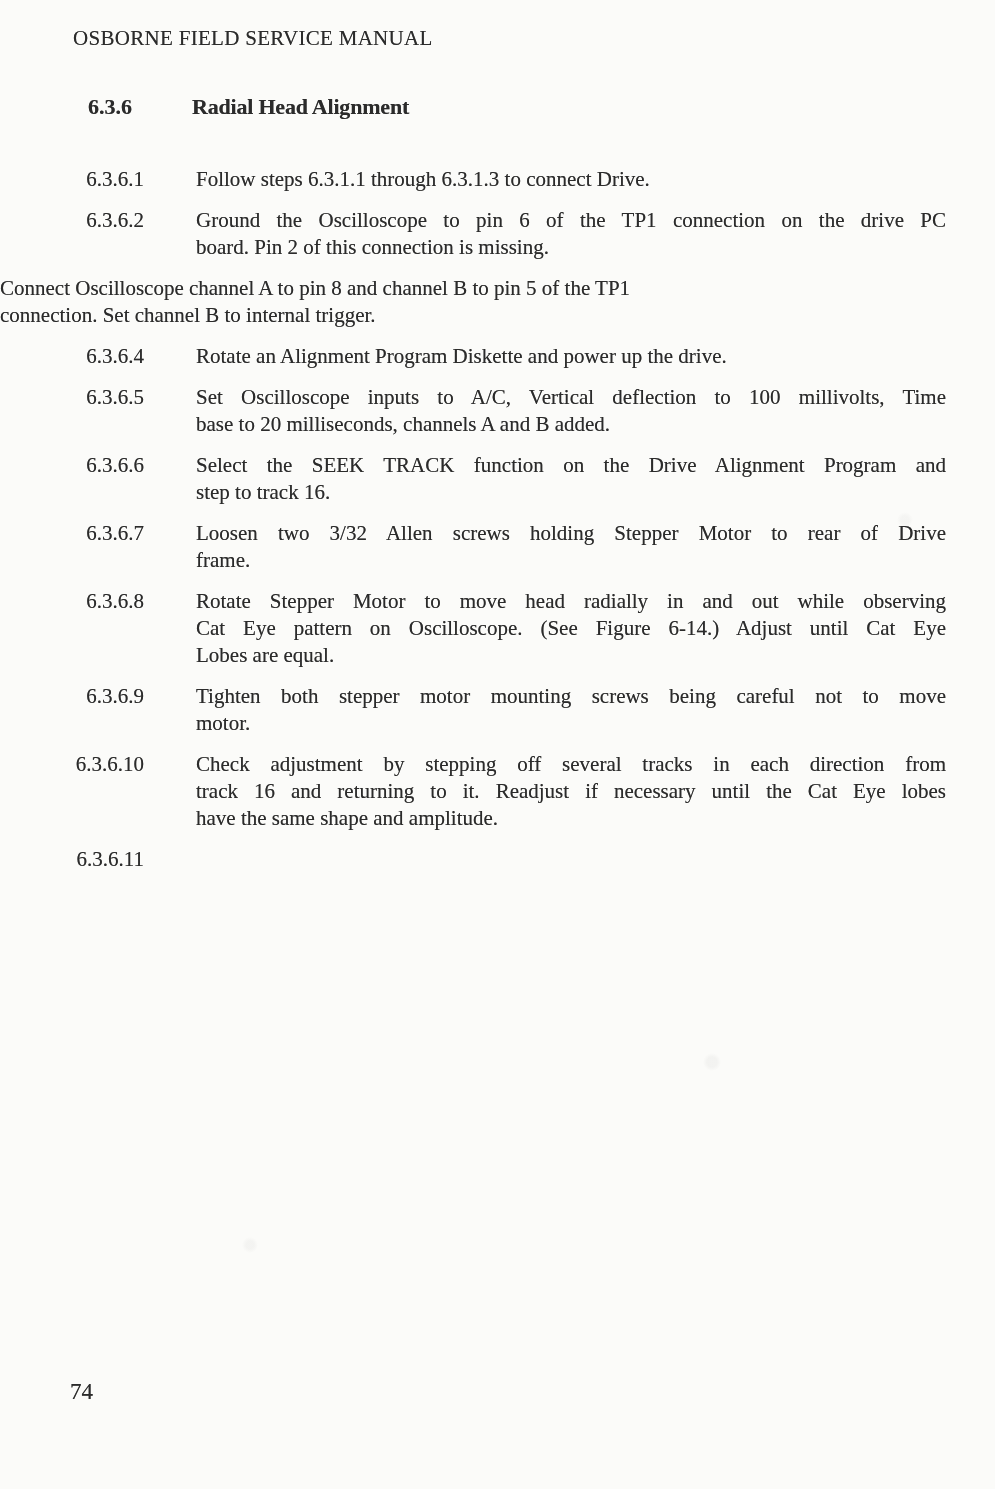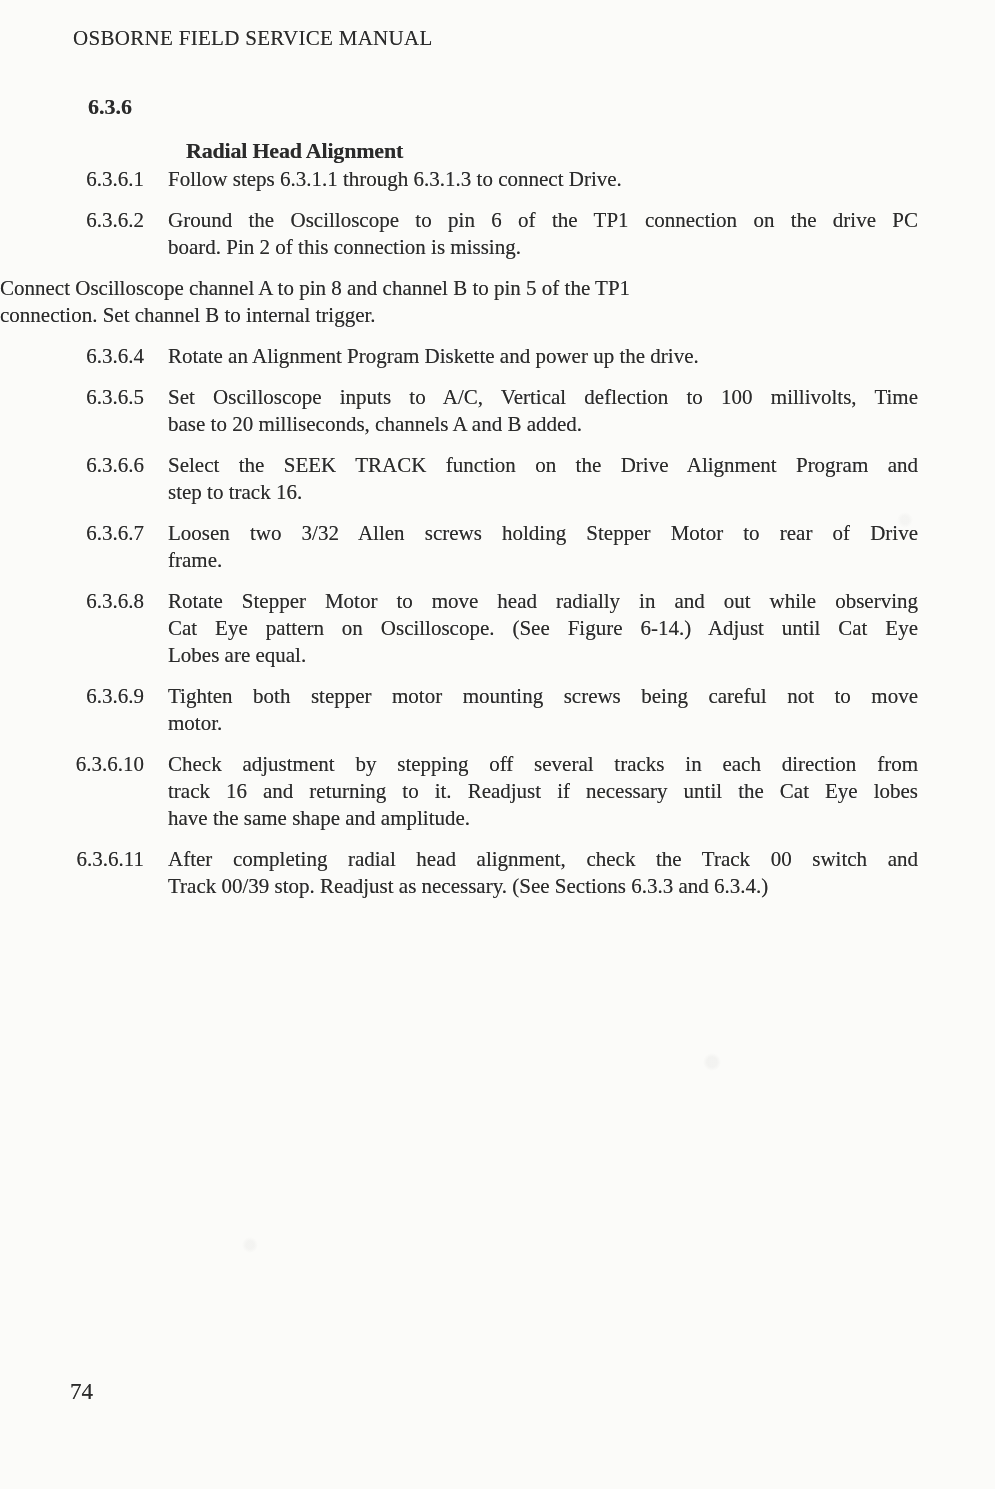--- a/index.html
+++ b/index.html
@@ -36,31 +36,31 @@
   .section-heading {
     position: absolute;
     top: 94px;
     left: 0;
     width: 100%;
     height: 40px;
     font-weight: bold;
     font-size: 22px;
   }
   .sec-num  { position: absolute; left: 88px;  top: 0; }
-  .sec-title{ position: absolute; left: 186px; top: 0; white-space: nowrap; letter-spacing: -0.2px; margin-top: 44px; }
+  .sec-title{ position: absolute; left: 192px; top: 0; white-space: nowrap; letter-spacing: -0.2px; }
   .steps {
     position: absolute;
     left: 0;
     top: 166px;
     width: 936px;
   }
   .step {
     display: grid;
     grid-template-columns: 144px 750px;
-    column-gap: 24px;
+    column-gap: 52px;
     font-size: 21px;
     line-height: 27px;
   }
   .step + .step { margin-top: 14px; }
   .step-num { text-align: right; }
   .step-line {
     text-align: justify;
     text-align-last: justify;
     white-space: nowrap;
   }
@@ -161,22 +161,18 @@
     <div class="step-num">6.3.6.10</div>
     <div class="step-text">
           <div class="step-line">Check adjustment by stepping off several tracks in each direction from</div>
           <div class="step-line">track 16 and returning to it. Readjust if necessary until the Cat Eye lobes</div>
           <div class="step-line">have the same shape and amplitude.</div>
         </div>
   </div>
 
   <div class="step">
     <div class="step-num">6.3.6.11</div>
-    <div class="step-text">
-          <div class="step-line">After completing radial head alignment, check the Track 00 switch and</div>
-          <div class="step-line">Track 00/39 stop. Readjust as necessary. (See Sections 6.3.3 and 6.3.4.)</div>
-        </div>
   </div>
 </div>
 
   <div class="page-number ink">74</div>
 
 </div>
 
 </body></html>

